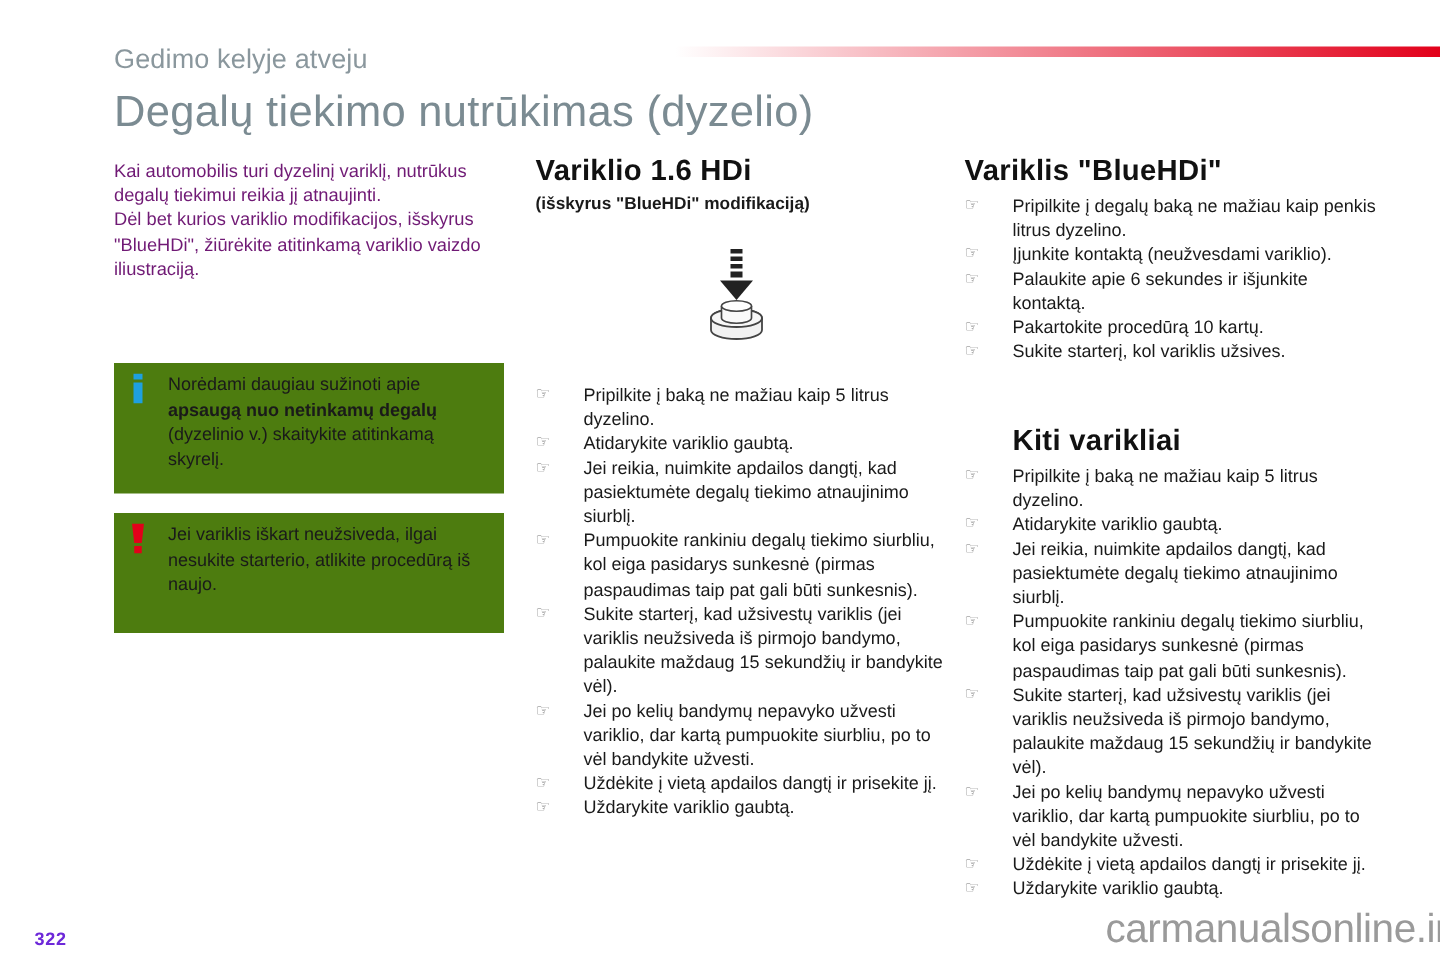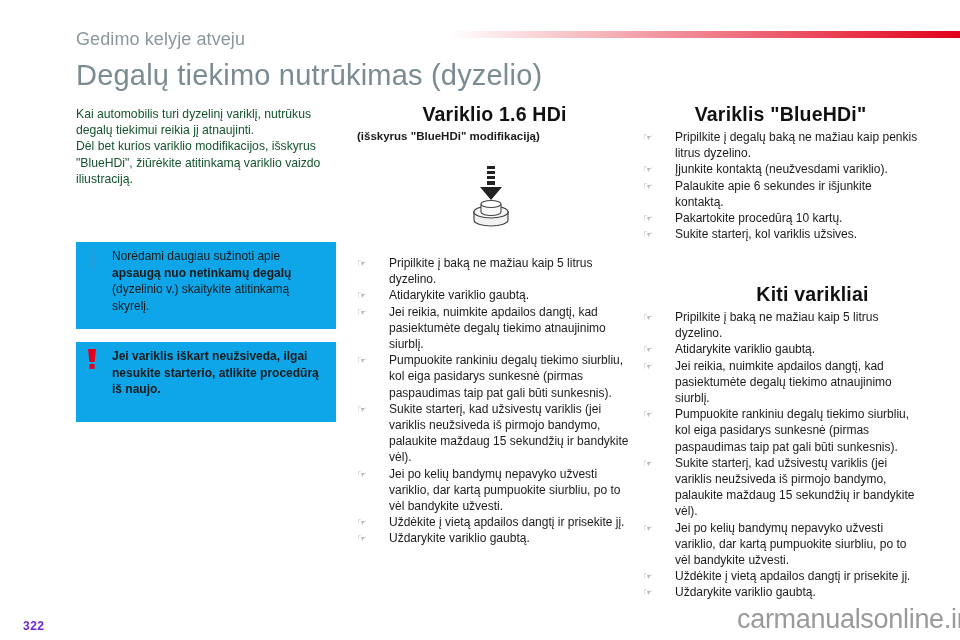--- a/index.html
+++ b/index.html
@@ -3,28 +3,28 @@
 <meta charset="utf-8">
 <style>
   html, body { margin:0; padding:0; }
   body { width:960px; height:640px; background:#ffffff; position:relative; overflow:hidden;
          font-family:"Liberation Sans", sans-serif; color:#1a1a1a; }
   .abs { position:absolute; }
   .running-head { left:76px; top:29px; font-size:18px; color:#8a979d; letter-spacing:0.1px; }
   .red-bar { left:450px; top:31px; width:510px; height:7px;
              background:linear-gradient(to right, rgba(226,0,26,0) 0%, rgba(226,0,26,0.25) 25%, #e2001a 100%); }
   .page-title { left:76px; top:59px; font-size:29px; color:#7b8b92; font-weight:normal; letter-spacing:0.2px; margin:0; white-space:nowrap;text-align:center; }
-  .intro { left:76px; top:106px; width:262px; font-size:12.2px; line-height:16.2px; color:#14532d; }
-  .note-box { left:76px; width:260px; background:#0ea5e9; box-sizing:border-box; }
+  .intro { left:76px; top:106px; width:262px; font-size:12.2px; line-height:16.2px; color:#701a75; }
+  .note-box { left:76px; width:260px; background:#4d7c0f; box-sizing:border-box; }
   .note-box.info { top:242px; height:87px; }
-  .note-box.warn { top:342px; height:80px;font-weight:bold; }
+  .note-box.warn { top:342px; height:80px; }
   .note-icon { position:absolute; left:12px; top:7px; width:8px; }
   .note-text { position:absolute; left:36px; top:6px; width:210px; font-size:12px; line-height:16.5px; color:#1a1a1a; }
   .note-text b { font-weight:bold; }
-  .section-title { font-size:19.5px; font-weight:bold; color:#111; margin:0; white-space:nowrap; letter-spacing:0.2px;text-align:center; }
+  .section-title { font-size:19.5px; font-weight:bold; color:#111; margin:0; white-space:nowrap; letter-spacing:0.2px; }
   .subtitle { font-size:11.5px; font-weight:bold; color:#1a1a1a; }
   ul.steps { list-style:none; margin:0; padding:0; }
   ul.steps li { position:relative; padding-left:32px; font-size:12px; line-height:16.2px; color:#1a1a1a; }
   ul.steps li .bullet { position:absolute; left:0; top:0; font-size:11px; color:#777; width:16px; }
   .col2 { left:357px; width:275px; }
   .col3 { left:643px; width:275px; }
   .pump-illus { left:466px; top:164px; width:50px; width:50px; height:64px; }
   .page-num { left:23px; top:619px; font-size:12px; color:#6d28d9; font-weight:bold; letter-spacing:0.5px; }
   .watermark { left:737px; top:604px; font-size:27px; color:#9a9a9a; letter-spacing:-0.3px; }
 </style>

